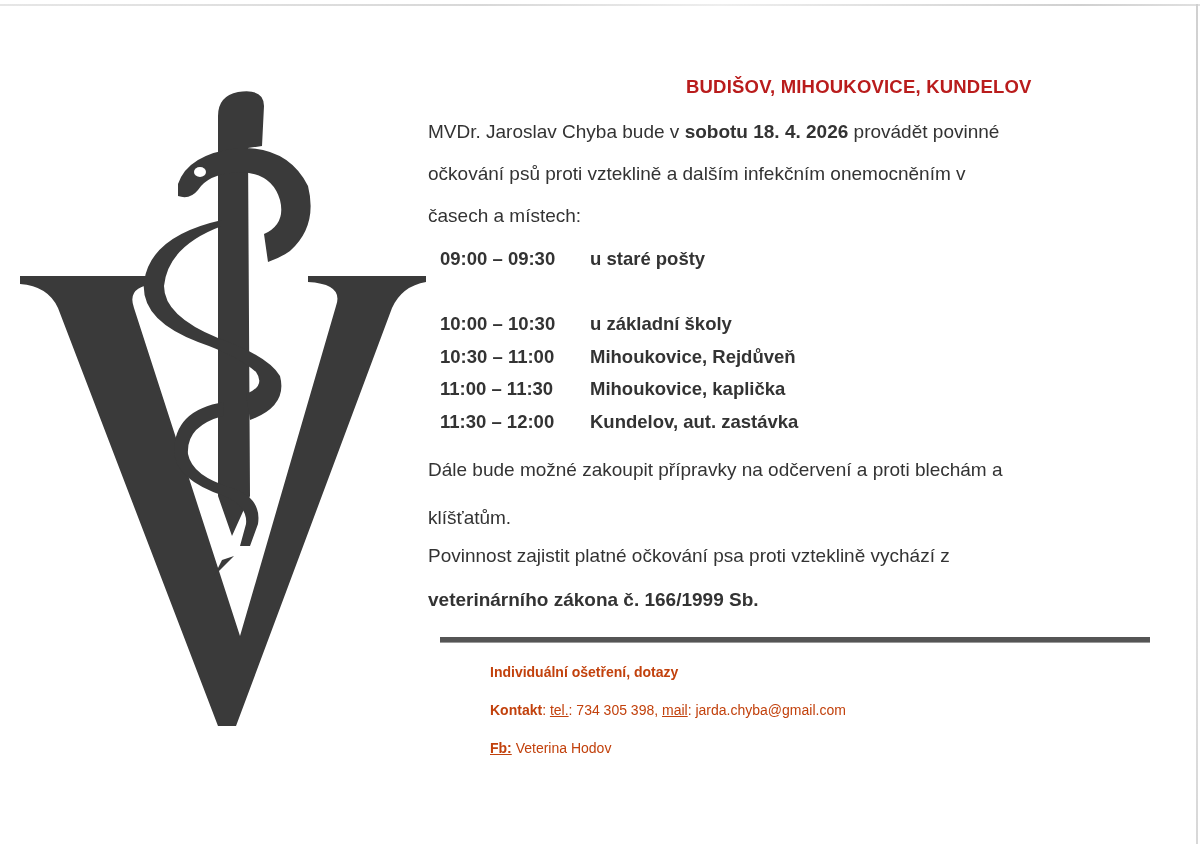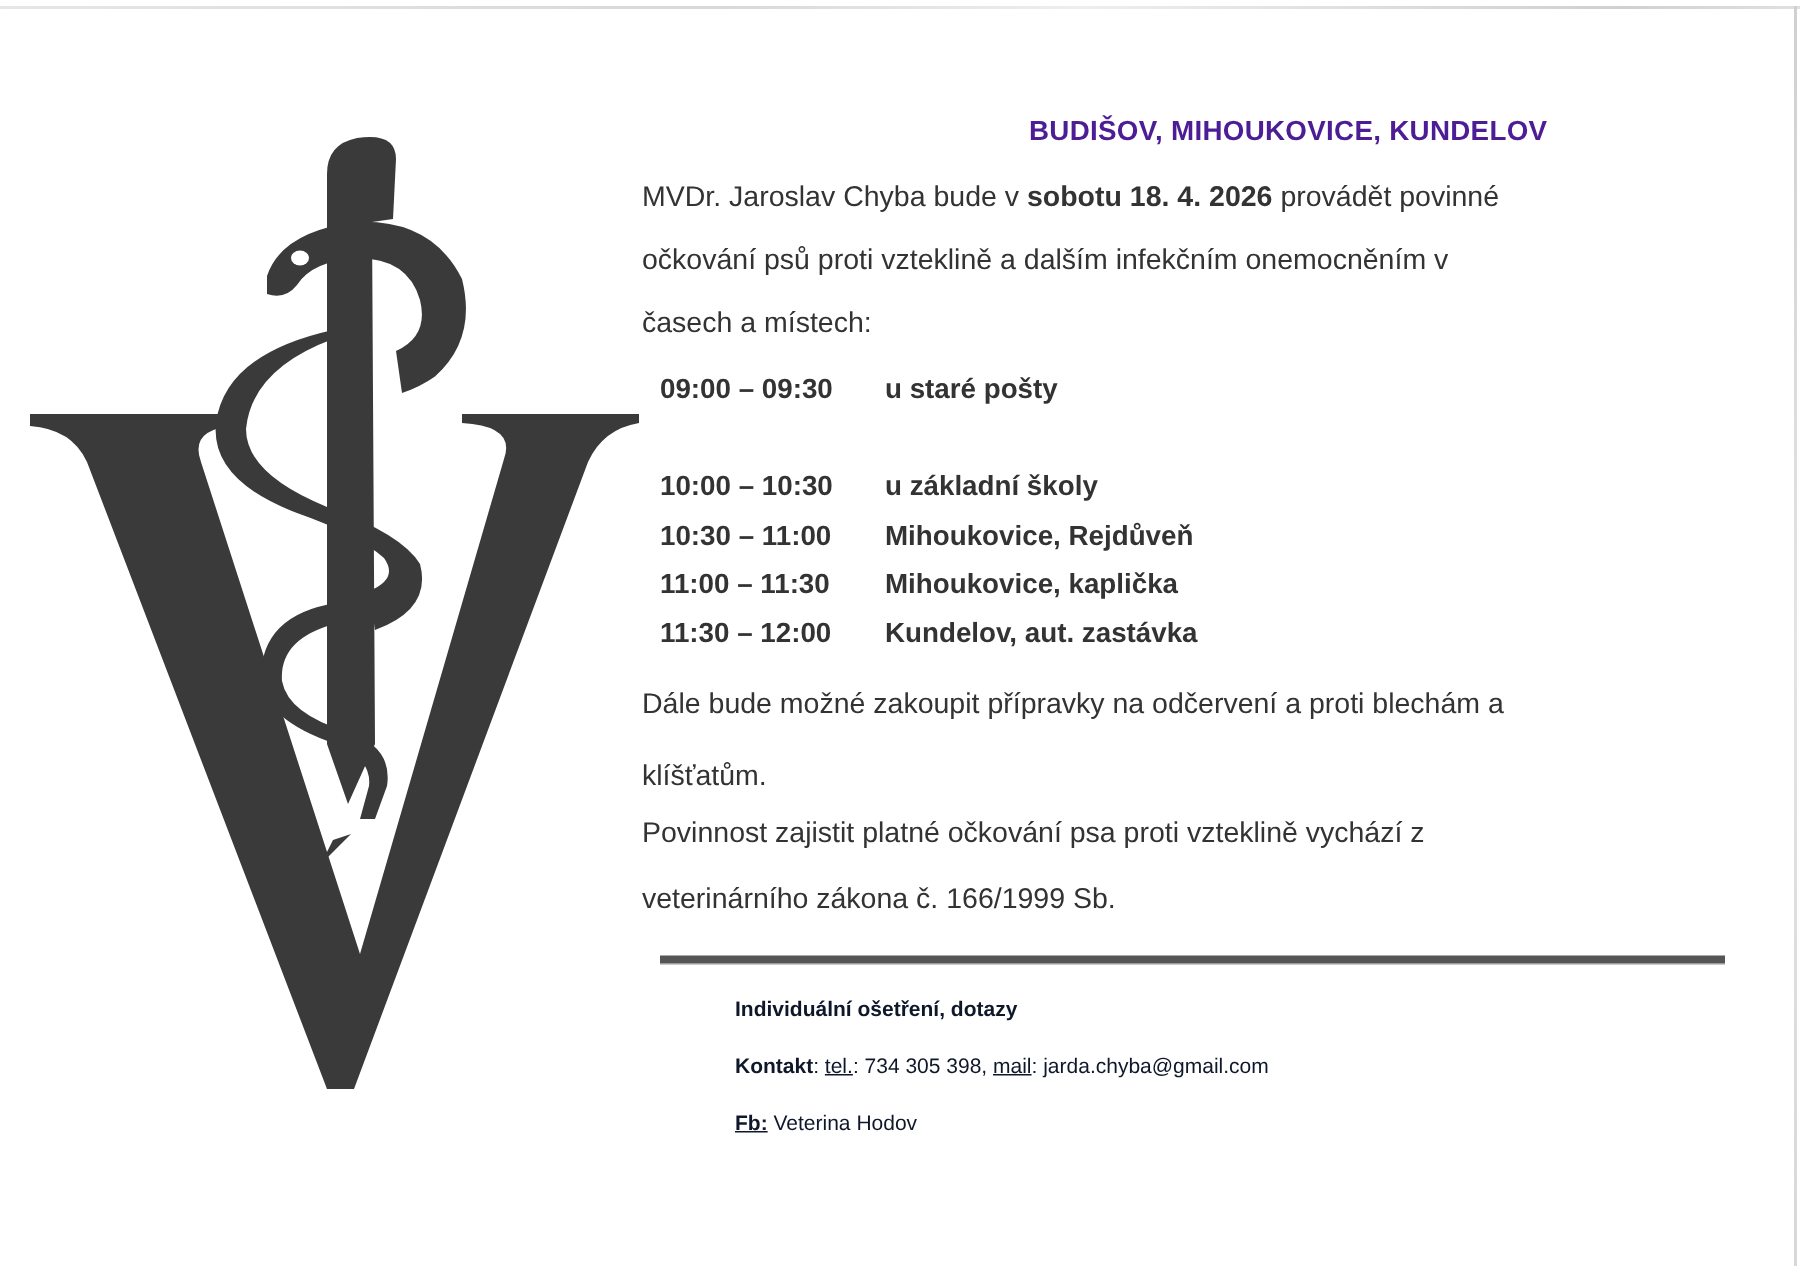--- a/index.html
+++ b/index.html
@@ -5,32 +5,32 @@
     html, body { margin: 0; padding: 0; }
     body {
       width: 1200px; height: 848px; background: #ffffff; position: relative; overflow: hidden;
       font-family: "Liberation Sans", "DejaVu Sans", sans-serif; color: #2f2f2f;
     }
     .scan-top { position: absolute; left: 0; top: 4px; width: 1200px; height: 2px;
       background: linear-gradient(90deg, #e6e6e6 0%, #d8d8d8 40%, #eeeeee 60%, #d0d0d0 90%, #e0e0e0 100%); }
     .scan-right { position: absolute; right: 2px; top: 4px; width: 2px; height: 840px;
       background: linear-gradient(180deg, #d0d0d0, #e4e4e4 50%, #d8d8d8); }
     .logo { position: absolute; left: 18px; top: 76px; width: 410px; height: 650px; }
-    .title { position: absolute; left: 686px; top: 76px; font-size: 18.5px; font-weight: bold; color: #4c1d95;
+    .title { position: absolute; left: 686px; top: 76px; font-size: 18.5px; font-weight: bold; color: #b91c1c;
       letter-spacing: 0.2px; }
     .para { position: absolute; left: 428px; font-size: 19px; color: #333; line-height: 20px; white-space: nowrap; }
     .p1 { top: 122px; } .p2 { top: 164px; } .p3 { top: 206px; }
     .para b { font-weight: bold; }
     .schedule { position: absolute; left: 440px; top: 248px; }
     .sched-row { height: 32.5px; font-size: 18.5px; font-weight: bold; color: #333; display: flex; white-space: nowrap; }
     .sched-time { width: 150px; }
-    .p4 { top: 460px; text-align: right; } .p5 { top: 508px; } .p6 { top: 546px; } .p7 { top: 590px; }
+    .p4 { top: 460px; text-align: right; } .p5 { top: 508px; } .p6 { top: 546px; } .p7 { top: 590px; font-weight: bold; }
     .rule { position: absolute; left: 440px; top: 637px; width: 710px; height: 5px; background: #555;
       box-shadow: 0 1px 0 #9a9a9a; }
-    .contact { position: absolute; left: 490px; font-size: 14px; color: #0f172a; white-space: nowrap; }
+    .contact { position: absolute; left: 490px; font-size: 14px; color: #c2410c; white-space: nowrap; }
     .c1 { top: 664px; font-weight: bold; }
     .c2 { top: 702px; }
     .c3 { top: 740px; }
     .u { text-decoration: underline; }
     .bold { font-weight: bold; }
   </style>
 </head>
 <body>
 
 <div class="scan-top"></div>

